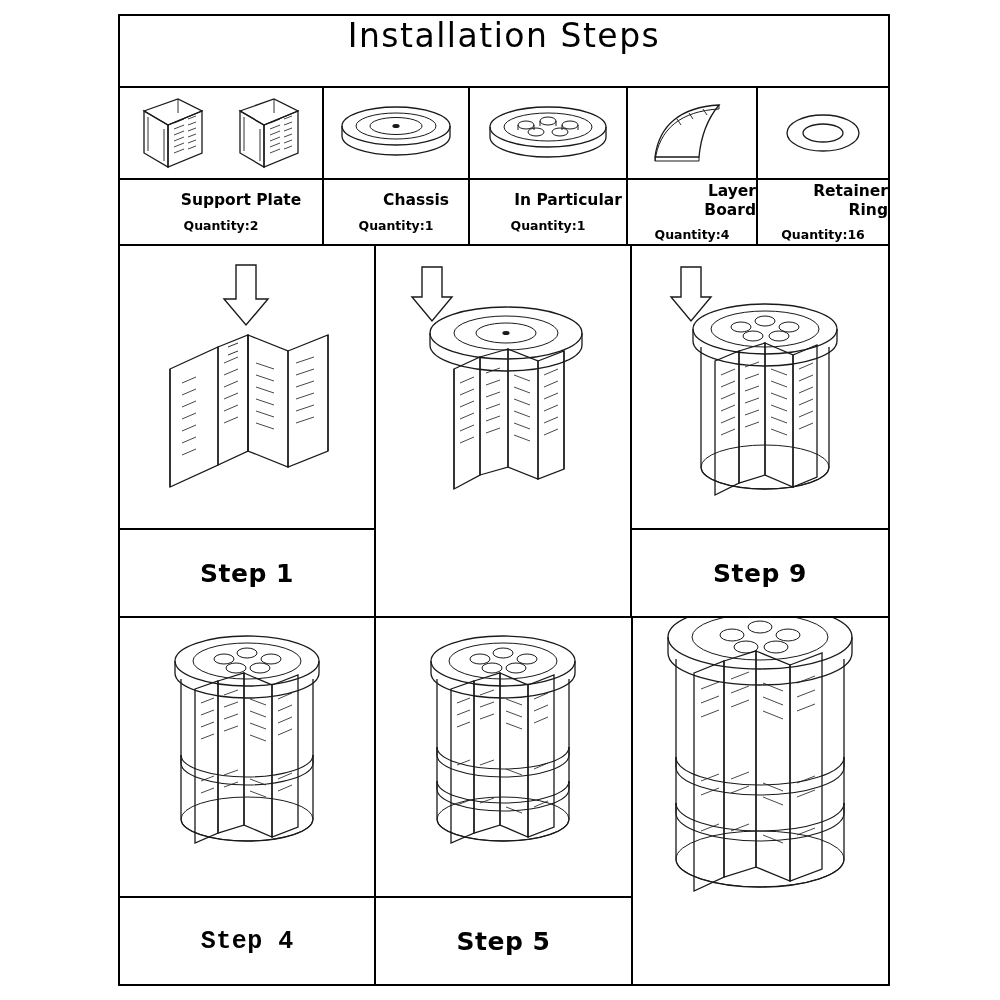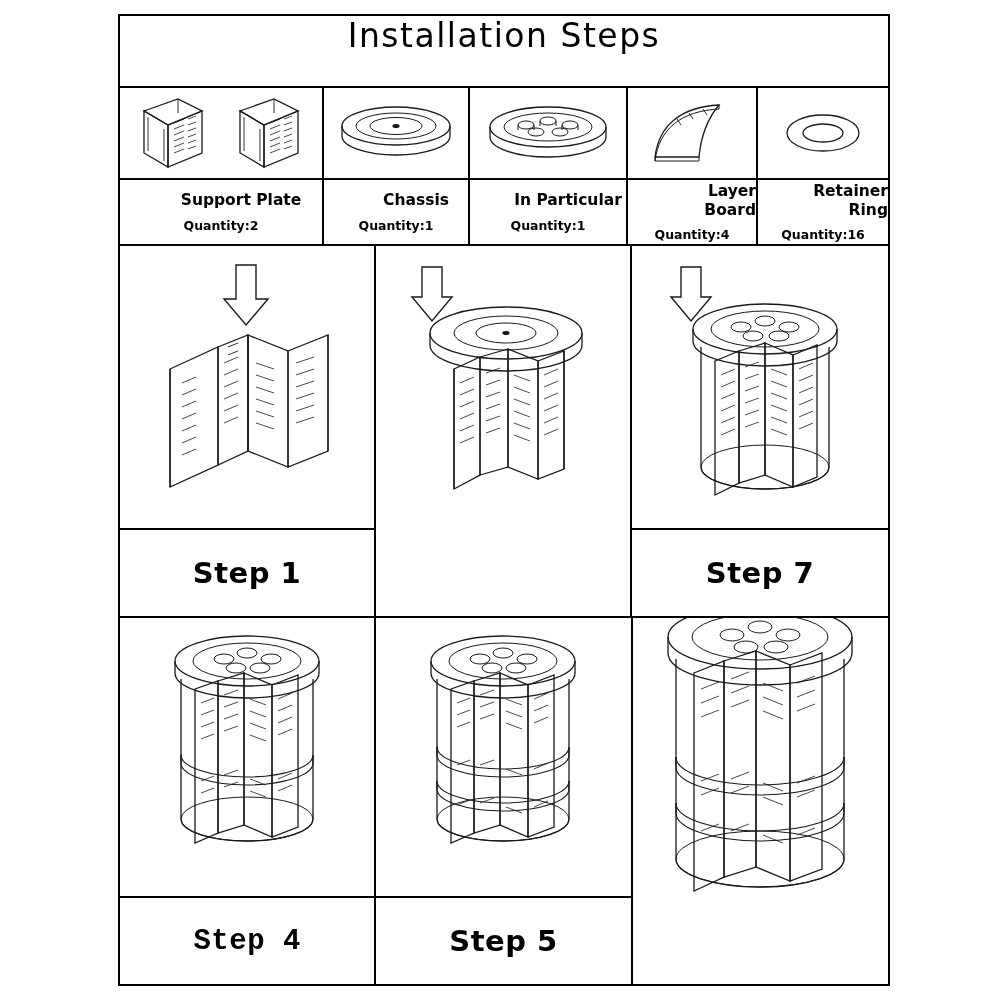--- a/index.html
+++ b/index.html
@@ -114,21 +114,21 @@
   }
   .step-cap {
     box-sizing: border-box;
     border-top: 2px solid #000;
     height: 88px;
     display: flex;
     align-items: center;
     justify-content: center;
   }
   .step-cap-text {
-    font-size: 29px;
+    font-size: 25px;
     font-weight: bold;
     letter-spacing: 0.5px;
   }
   .row1 { height: 372px; border-bottom: 2px solid #000; }
   .row2 { height: 368px; }
   .r1c { width: 256.33px; }
   .r1img { height: 282px; }
   .r2c1 { width: 256.33px; font-family: Liberation Mono, monospace; }
   .r2c2 { width: 256.33px; }
   .r2c3 { width: 255.34px; }
@@ -437,21 +437,21 @@
               <path d="M154 118 L168 112"></path>
                 <path d="M154 130 L168 124"></path>
                 <path d="M154 142 L168 136"></path>
               <path d="M154 154 L168 148"></path>
                 <path d="M154 166 L168 160"></path>
                 <path d="M154 178 L168 172"></path>
             </g>
           </svg>
         </div>
         <div class="step-cap">
-          <div class="step-cap-text">Step 7</div>
+          <div class="step-cap-text">Step 9</div>
         </div>
       </div>
     </div>
 
     <div class="step-row row2">
 
       <div class="step-col r2c1">
         <div class="step-img r2img">
           <svg width="230" height="268" viewBox="0 0 230 268" fill="none" stroke="#1a1a1a" stroke-width="1.3">
             <ellipse cx="115" cy="38" rx="72" ry="25"></ellipse>

